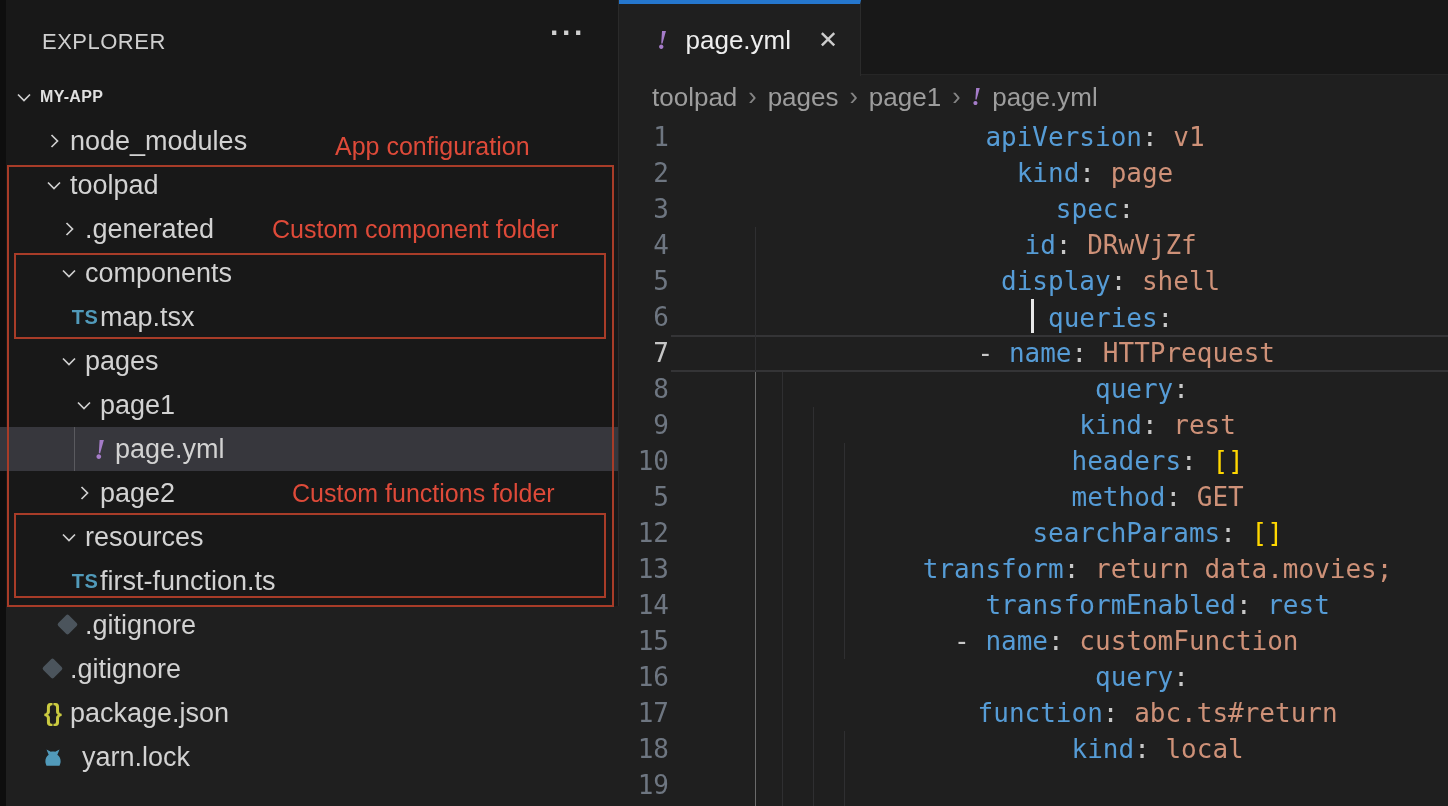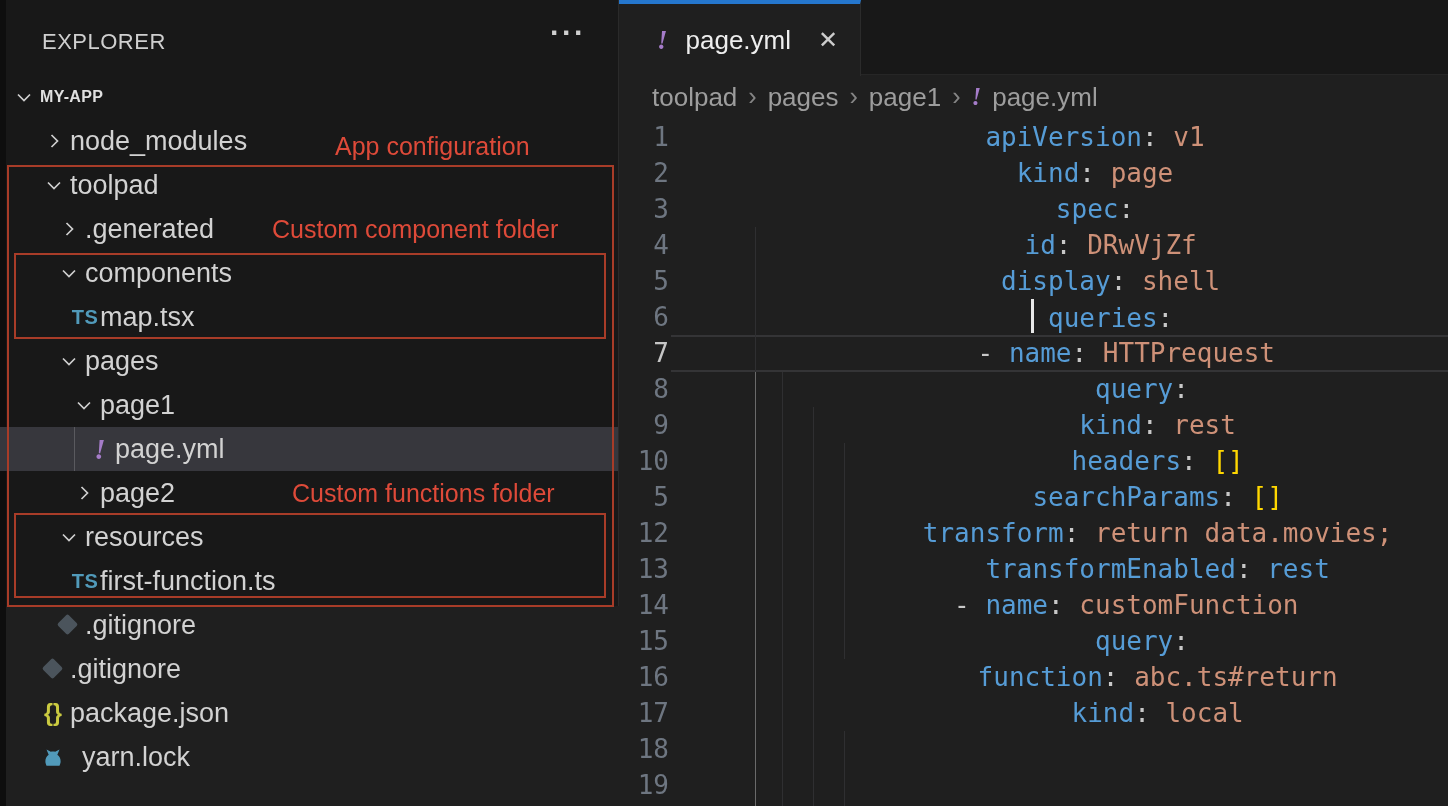--- a/index.html
+++ b/index.html
@@ -217,20 +217,21 @@
         <div class="cl"><span class="t-k">apiVersion</span><span>: </span><span class="t-v">v1</span></div>
         <div class="cl"><span class="t-k">kind</span><span>: </span><span class="t-v">page</span></div>
         <div class="cl"><span class="t-k">spec</span><span>:</span></div>
         <div class="cl"><span>  </span><span class="t-k">id</span><span>: </span><span class="t-v">DRwVjZf</span></div>
         <div class="cl"><span>  </span><span class="t-k">display</span><span>: </span><span class="t-v">shell</span></div>
         <div class="cl"><span> </span><span class="cursor"></span><span> </span><span class="t-k">queries</span><span>:</span></div>
         <div class="cl"><span>    - </span><span class="t-k">name</span><span>: </span><span class="t-v">HTTPrequest</span></div>
         <div class="cl"><span>      </span><span class="t-k">query</span><span>:</span></div>
         <div class="cl"><span>        </span><span class="t-k">kind</span><span>: </span><span class="t-v">rest</span></div>
         <div class="cl"><span>        </span><span class="t-k">headers</span><span>: </span><span class="t-b">[]</span></div>
+        <div class="cl"><span>        </span><span class="t-k">method</span><span>: </span><span class="t-v">GET</span></div>
         <div class="cl"><span>        </span><span class="t-k">searchParams</span><span>: </span><span class="t-b">[]</span></div>
         <div class="cl"><span>        </span><span class="t-k">transform</span><span>: </span><span class="t-v">return data.movies;</span></div>
         <div class="cl"><span>        </span><span class="t-k">transformEnabled</span><span>: </span><span class="t-kw">rest</span></div>
         <div class="cl"><span>    - </span><span class="t-k">name</span><span>: </span><span class="t-v">customFunction</span></div>
         <div class="cl"><span>      </span><span class="t-k">query</span><span>:</span></div>
         <div class="cl"><span>        </span><span class="t-k">function</span><span>: </span><span class="t-v">abc.ts#return</span></div>
         <div class="cl"><span>        </span><span class="t-k">kind</span><span>: </span><span class="t-v">local</span></div>
       </div>
   </div>
 </main>

